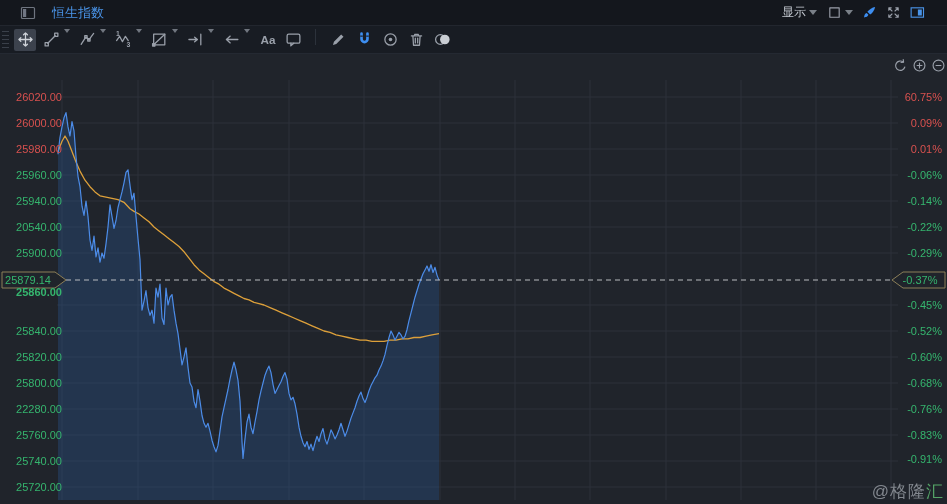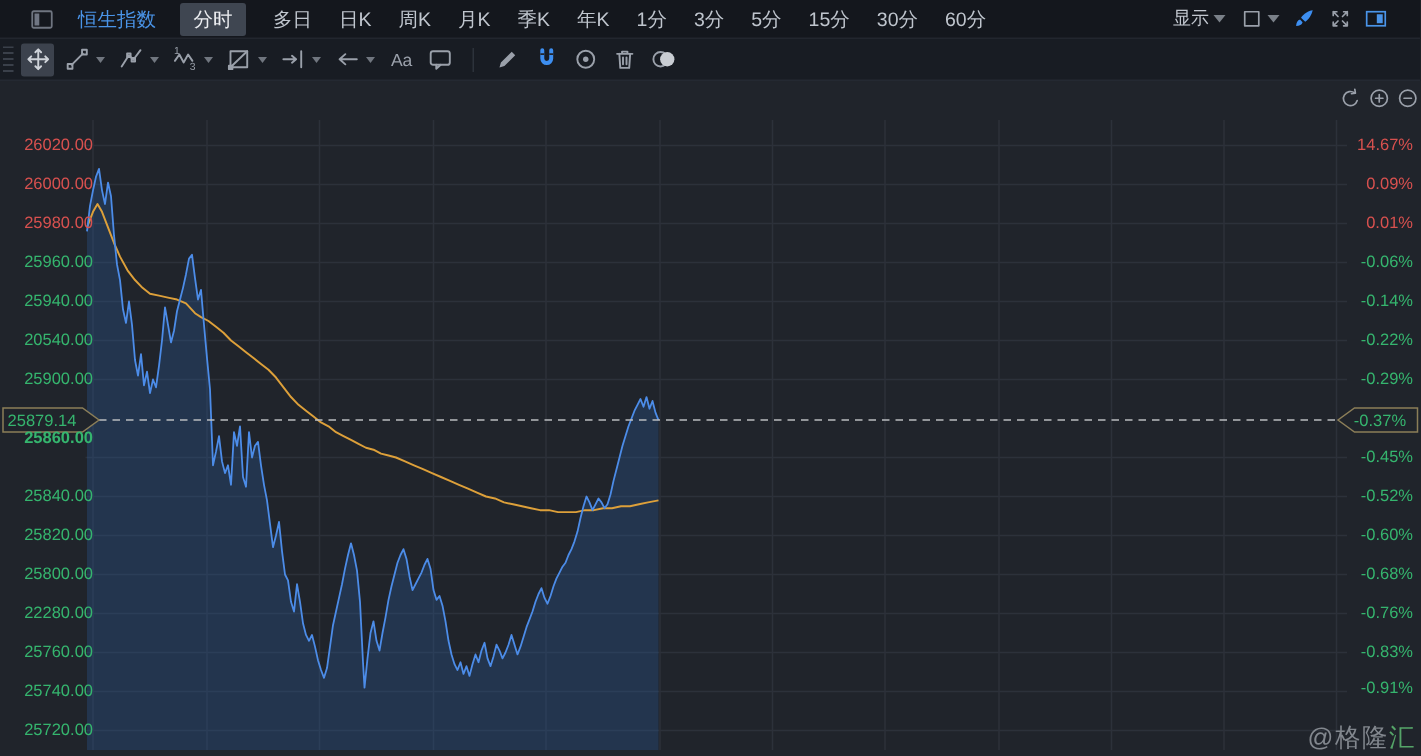--- a/index.html
+++ b/index.html
@@ -79,35 +79,20 @@
   <div id="topbar" class="bar">
     <span class="icon">
         <svg viewBox="0 0 16 16" width="16" height="16">
           <g fill="none" stroke="#9aa0aa" stroke-width="1.2" stroke-linecap="round" stroke-linejoin="round">
             <rect x="1.5" y="2.5" width="13" height="11" rx="1" stroke="#6f7580"></rect>
             <rect x="3" y="4" width="3.2" height="8" fill="#707683" stroke="none"></rect>
           </g>
         </svg>
       </span>
     <span id="symbol">恒生指数</span>
-    <span id="tab-strip">
-        <span class="tab active">分时</span>
-        <span class="tab">多日</span>
-        <span class="tab">日K</span>
-        <span class="tab">周K</span>
-        <span class="tab">月K</span>
-        <span class="tab">季K</span>
-        <span class="tab">年K</span>
-        <span class="tab">1分</span>
-        <span class="tab">3分</span>
-        <span class="tab">5分</span>
-        <span class="tab">15分</span>
-        <span class="tab">30分</span>
-        <span class="tab">60分</span>
-      </span>
     <span class="spacer"></span>
     <span id="right-cluster">
       <span id="display-menu">
         <span>显示</span>
         <span class="caret"></span>
       </span>
       <span id="right-icons" style="display: flex; align-items: center; gap: 9px;">
           <span style="display: inline-flex; align-items: center; gap: 3px;">
             <span class="icon">
               <svg viewBox="0 0 16 16" width="15" height="15">
@@ -141,21 +126,21 @@
                 <rect x="1.2" y="3" width="13.2" height="10" fill="none" stroke="#4a94e8" stroke-width="1.2"></rect>
                 <rect x="8.4" y="4.8" width="4.2" height="6.4" fill="#4a94e8"></rect>
               </svg>
             </span>
           </span>
         </span>
     </span>
   </div>
 
   <div id="toolbar" class="bar">
-    <span id="tool-strip" style="display:flex;align-items:center;gap:4px;">
+    <span id="tool-strip" style="display:flex;align-items:flex-start;gap:4px;font-weight:bold;">
         <span class="tool selected">
           <span class="icon">
             <svg viewBox="0 0 16 16" width="17" height="17">
               <g fill="none" stroke="#cfd3d9" stroke-width="1.2" stroke-linecap="round">
                 <path d="M8 1.8v12.4M1.8 8h12.4M8 1.8L6.2 3.6M8 1.8l1.8 1.8M8 14.2l-1.8-1.8M8 14.2l1.8-1.8M1.8 8l1.8-1.8M1.8 8l1.8 1.8M14.2 8l-1.8-1.8M14.2 8l-1.8 1.8"></path>
               </g>
             </svg>
           </span>
         </span>
         <span class="tool">
@@ -332,21 +317,21 @@
       <div class="axis-label axis-left" style="top: 286px; color: rgb(53, 181, 110); font-weight: bold;">25860.00</div>
       <div class="axis-label axis-left" style="top: 325px; color: rgb(53, 181, 110);">25840.00</div>
       <div class="axis-label axis-left" style="top: 351px; color: rgb(53, 181, 110);">25820.00</div>
       <div class="axis-label axis-left" style="top: 377px; color: rgb(53, 181, 110);">25800.00</div>
       <div class="axis-label axis-left" style="top: 403px; color: rgb(53, 181, 110);">22280.00</div>
       <div class="axis-label axis-left" style="top: 429px; color: rgb(53, 181, 110);">25760.00</div>
       <div class="axis-label axis-left" style="top: 455px; color: rgb(53, 181, 110);">25740.00</div>
       <div class="axis-label axis-left" style="top: 481px; color: rgb(53, 181, 110);">25720.00</div>
     </div>
   <div id="right-axis">
-      <div class="axis-label axis-right" style="top: 91px; color: rgb(216, 81, 79);">14.67%</div>
+      <div class="axis-label axis-right" style="top: 91px; color: rgb(216, 81, 79);">60.75%</div>
       <div class="axis-label axis-right" style="top: 117px; color: rgb(216, 81, 79);">0.09%</div>
       <div class="axis-label axis-right" style="top: 143px; color: rgb(216, 81, 79);">0.01%</div>
       <div class="axis-label axis-right" style="top: 169px; color: rgb(53, 181, 110);">-0.06%</div>
       <div class="axis-label axis-right" style="top: 195px; color: rgb(53, 181, 110);">-0.14%</div>
       <div class="axis-label axis-right" style="top: 221px; color: rgb(53, 181, 110);">-0.22%</div>
       <div class="axis-label axis-right" style="top: 247px; color: rgb(53, 181, 110);">-0.29%</div>
       <div class="axis-label axis-right" style="top: 299px; color: rgb(53, 181, 110);">-0.45%</div>
       <div class="axis-label axis-right" style="top: 325px; color: rgb(53, 181, 110);">-0.52%</div>
       <div class="axis-label axis-right" style="top: 351px; color: rgb(53, 181, 110);">-0.60%</div>
       <div class="axis-label axis-right" style="top: 377px; color: rgb(53, 181, 110);">-0.68%</div>

